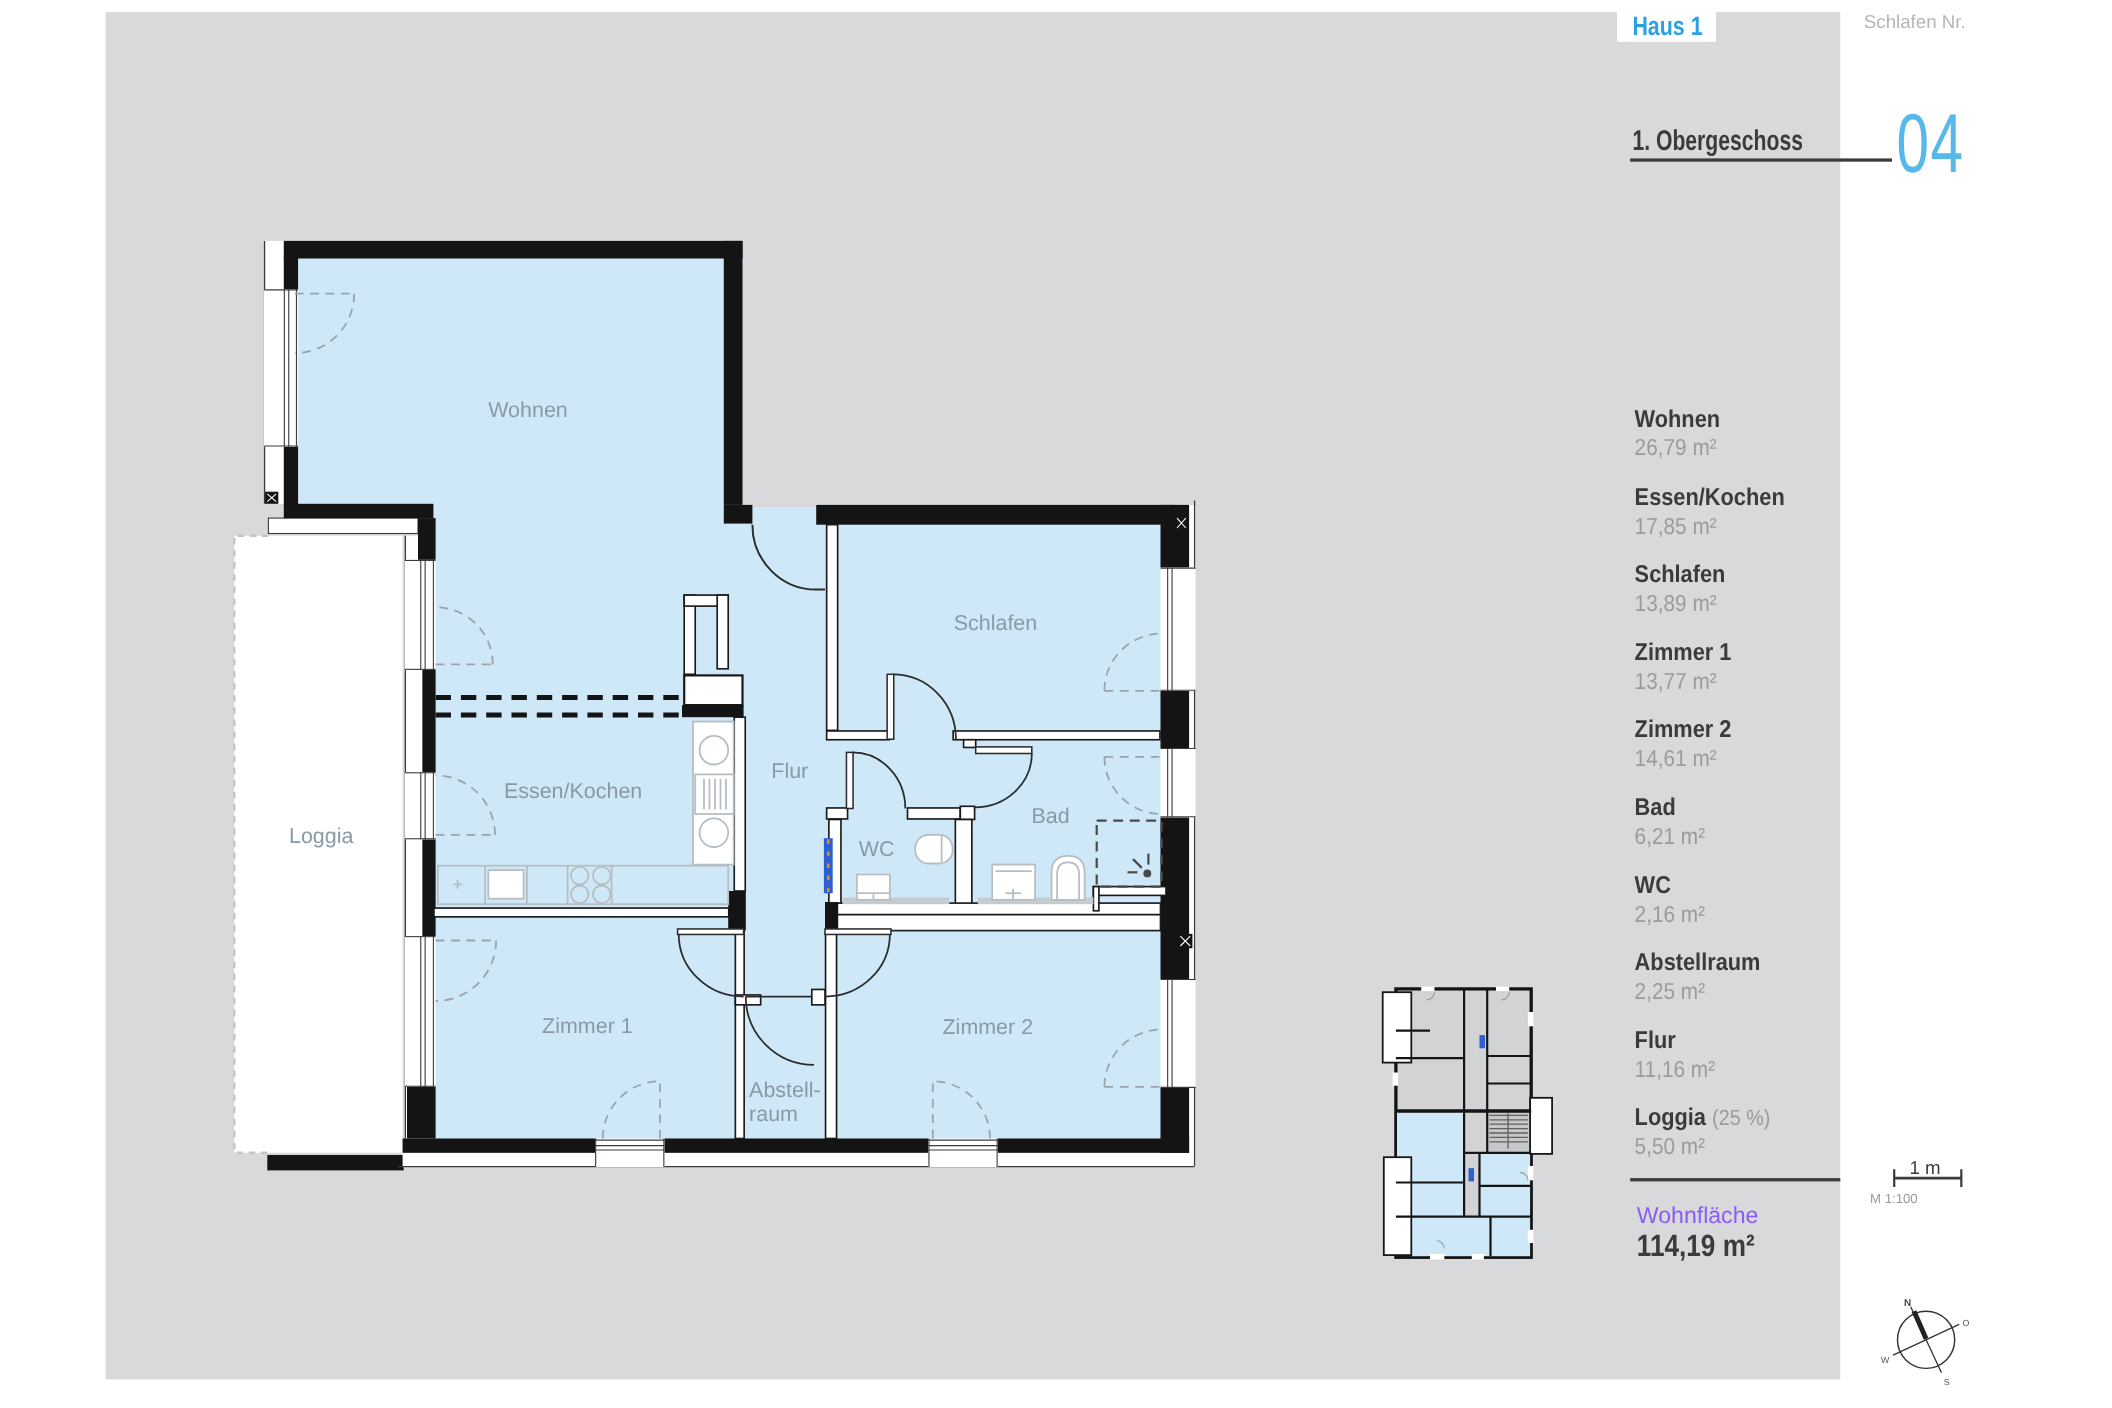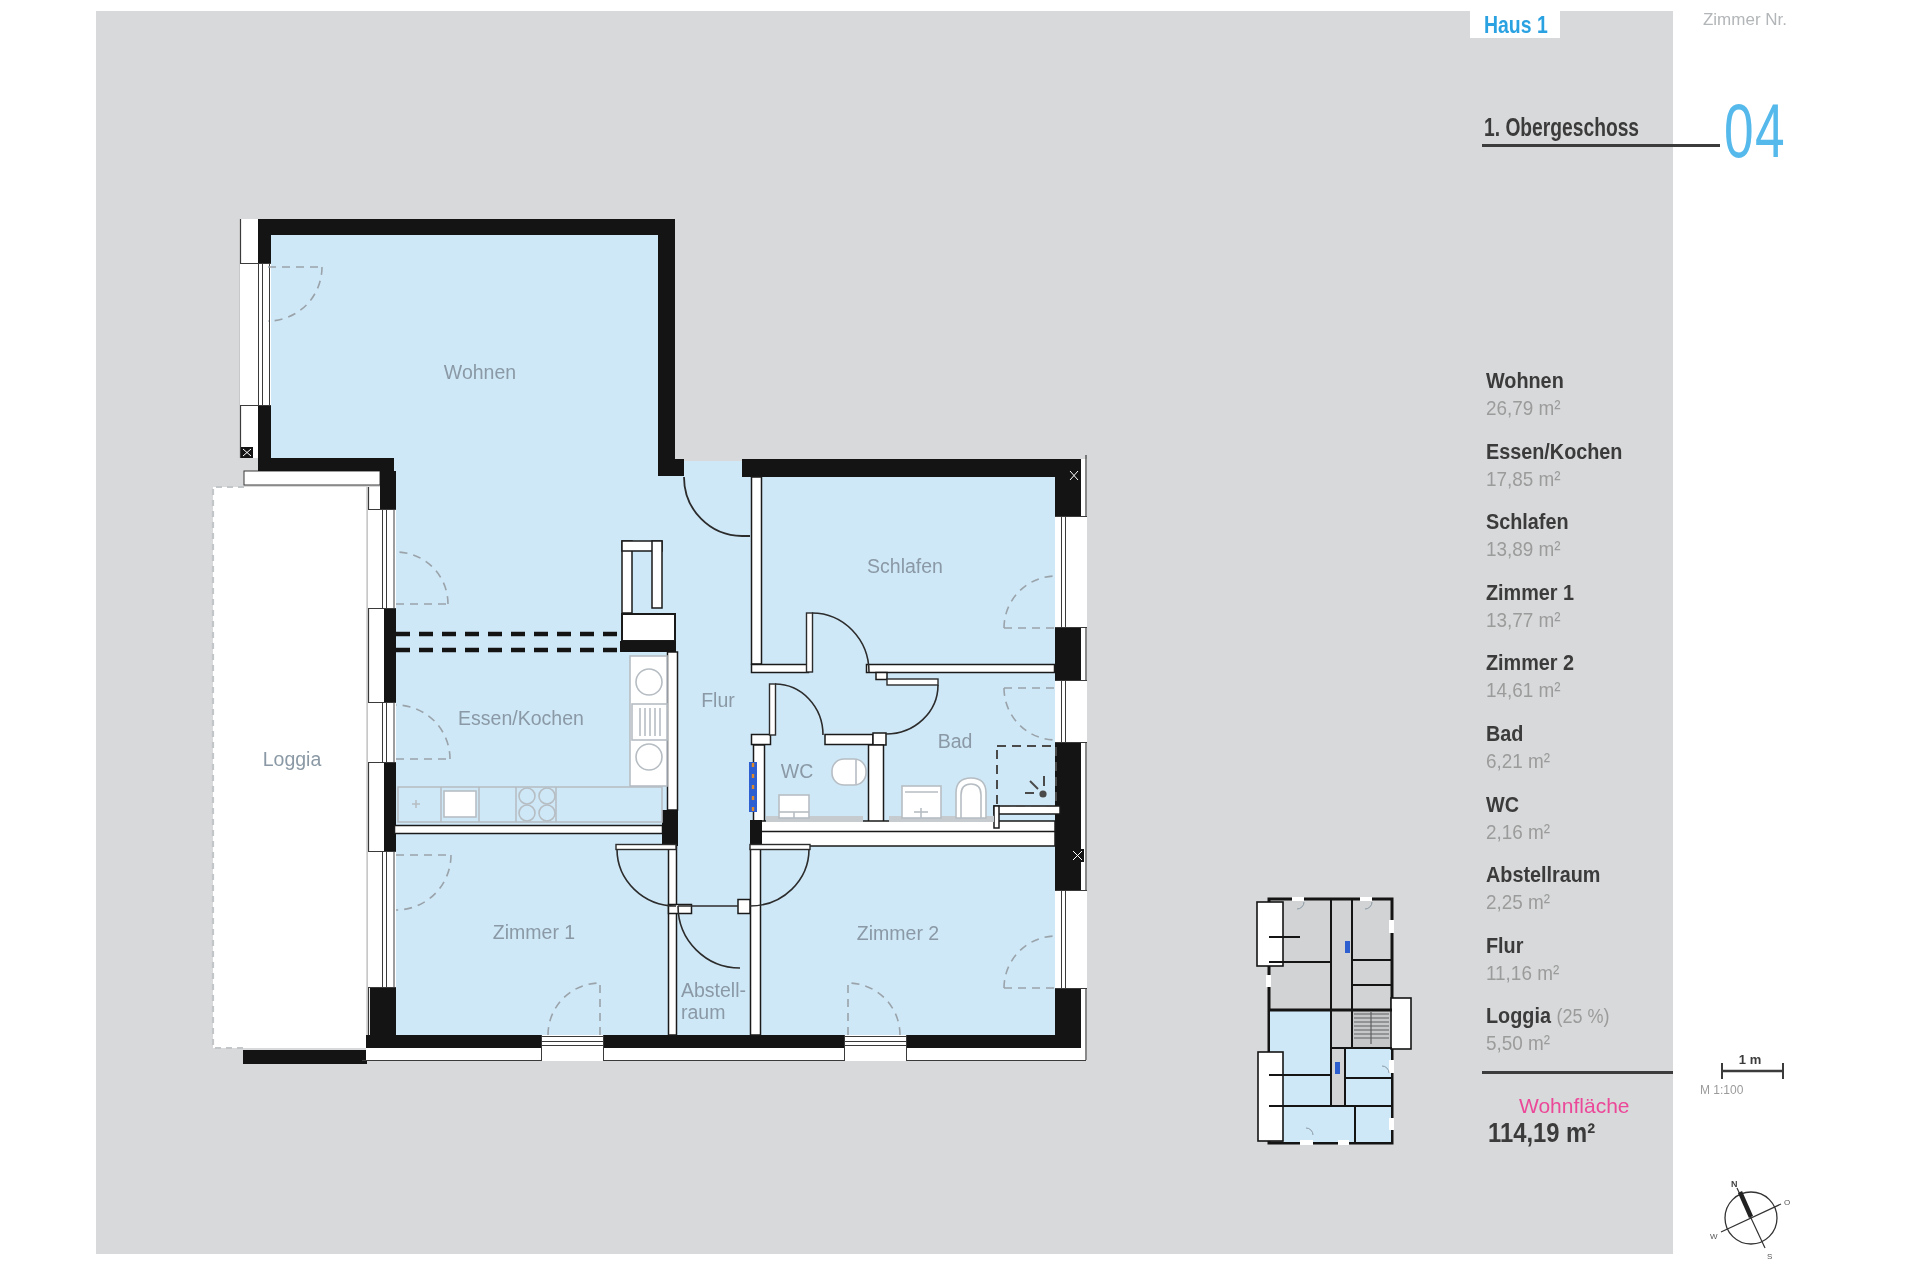--- a/index.html
+++ b/index.html
@@ -10,21 +10,21 @@
 </style>
 </head>
 <body>
 <div id="page">
 
   <div id="sheet"></div>
 
   <div class="abs" style="left:1470px;top:11px;width:90px;height:27px;background:#ffffff;"></div>
   <div class="abs" style="left:1484px;top:11px;font-size:24px;font-weight:bold;color:#2aa2e2;transform:scaleX(0.81);transform-origin:0 0;">Haus 1</div>
 
-  <div class="abs" style="left:1650px;top:10px;width:137px;text-align:right;font-size:17px;color:#b3b6b8;">Zimmer Nr.</div>
+  <div class="abs" style="left:1650px;top:10px;width:137px;text-align:right;font-size:17px;color:#b3b6b8;">Schlafen Nr.</div>
 
   <div class="abs" style="left:1484px;top:112px;font-size:26px;font-weight:bold;color:#3b3b3b;transform:scaleX(0.74);transform-origin:0 0;">1. Obergeschoss</div>
 
   <div class="abs" style="left:1482px;top:144px;width:238px;height:2.5px;background:#3c3c3c;"></div>
 
   <div class="abs" style="left:1724px;top:87px;font-size:76px;color:#55b9ec;transform:scaleX(0.70);transform-origin:0 0;letter-spacing:2px;">04</div>
 
   <div class="abs" style="left:1486px;top:368px;font-size:22px;font-weight:bold;color:#3b3b3b;transform:scaleX(0.9);transform-origin:0 0;">Wohnen</div>
   <div class="abs" style="left:1486px;top:396px;font-size:21px;color:#9b9b9b;transform:scaleX(0.9);transform-origin:0 0;">26,79 m²</div>
 
@@ -50,25 +50,25 @@
   <div class="abs" style="left:1486px;top:890px;font-size:21px;color:#9b9b9b;transform:scaleX(0.9);transform-origin:0 0;">2,25 m²</div>
 
   <div class="abs" style="left:1486px;top:933px;font-size:22px;font-weight:bold;color:#3b3b3b;transform:scaleX(0.9);transform-origin:0 0;">Flur</div>
   <div class="abs" style="left:1486px;top:961px;font-size:21px;color:#9b9b9b;transform:scaleX(0.9);transform-origin:0 0;">11,16 m²</div>
 
   <div class="abs" style="left:1486px;top:1003px;font-size:22px;font-weight:bold;color:#3b3b3b;transform:scaleX(0.9);transform-origin:0 0;">Loggia <span style="font-weight:normal;color:#9b9b9b;font-size:20px;">(25&nbsp;%)</span></div>
   <div class="abs" style="left:1486px;top:1031px;font-size:21px;color:#9b9b9b;transform:scaleX(0.9);transform-origin:0 0;">5,50 m²</div>
 
   <div class="abs" style="left:1482px;top:1071px;width:191px;height:2.5px;background:#3c3c3c;"></div>
 
-  <div class="abs" style="left:1488px;top:1094px;font-size:21px;color:#ec4899;margin-left:31px;">Wohnfläche</div>
+  <div class="abs" style="left:1488px;top:1094px;font-size:21px;color:#8b5cf6;">Wohnfläche</div>
 
   <div class="abs" style="left:1488px;top:1117px;font-size:28px;font-weight:bold;color:#3b3b3b;transform:scaleX(0.85);transform-origin:0 0;">114,19 m²</div>
 
-  <div class="abs" style="left:1700px;top:1052px;width:100px;text-align:center;font-size:13px;font-weight:bold;color:#3b3b3b;"><span style="margin-left:0px;">1 m</span></div>
+  <div class="abs" style="left:1700px;top:1052px;width:100px;text-align:center;font-size:17px;font-weight:normal;color:#3b3b3b;"><span style="margin-left:0px;">1 m</span></div>
 
   <svg class="abs" style="left:1715px;top:1060px;" width="80" height="24" viewBox="0 0 80 24">
     <line x1="7" y1="3" x2="7" y2="19" stroke="#3b3b3b" stroke-width="2"></line>
     <line x1="68" y1="3" x2="68" y2="19" stroke="#3b3b3b" stroke-width="2"></line>
     <line x1="7" y1="11" x2="68" y2="11" stroke="#3b3b3b" stroke-width="2.5"></line>
   </svg>
 
   <div class="abs" style="left:1700px;top:1083px;width:104px;font-size:12px;color:#9b9b9b;">M 1:100</div>
 
   <svg class="abs" style="left:1705px;top:1175px;" width="100" height="95" viewBox="0 0 100 95">

